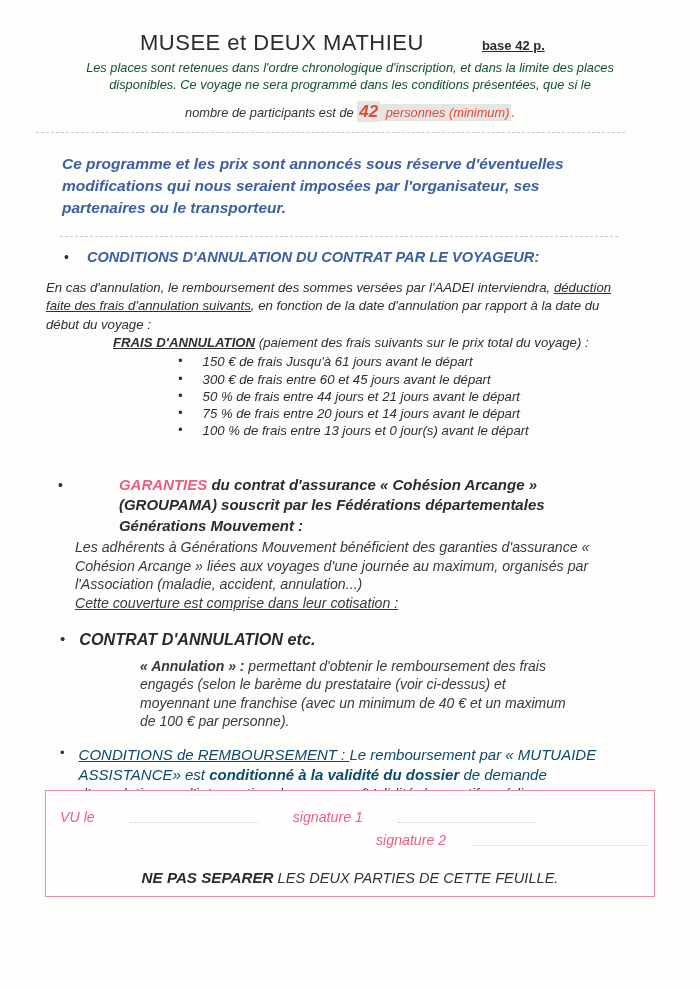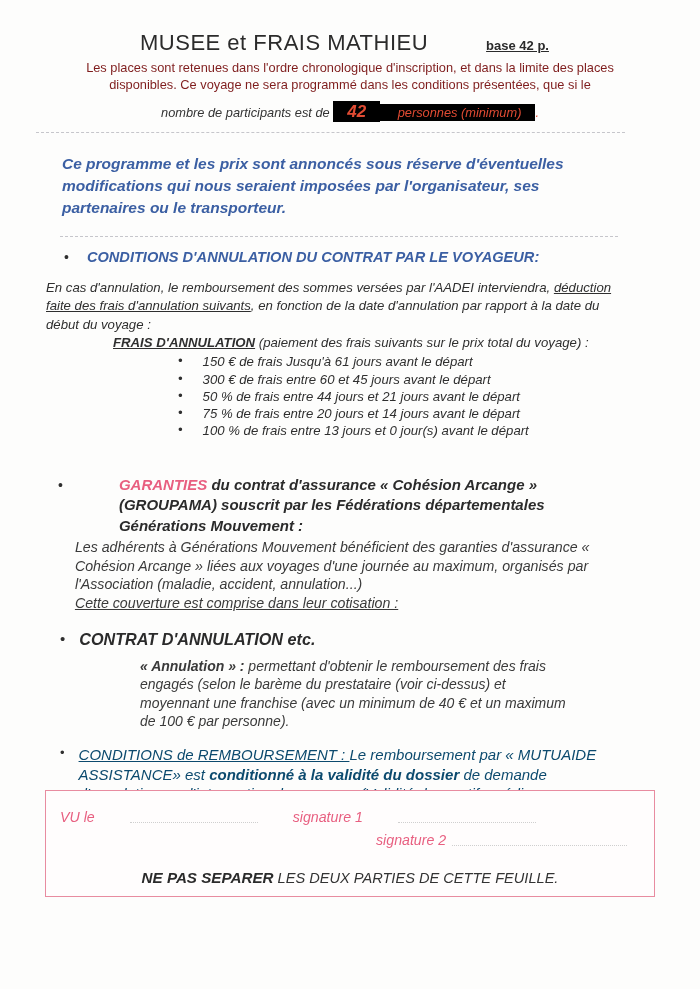--- a/index.html
+++ b/index.html
@@ -29,35 +29,36 @@
     margin-left: 58px;
     font-size: 13px;
     font-weight: bold;
     text-decoration: underline;
     color: #2b2b2b;
   }
   .intro {
     margin: 3px auto 8px auto;
     width: 580px;
     text-align: center;
+    font-style: italic;
     font-size: 12.8px;
     line-height: 1.35;
-    color: #7f1d1d;
+    color: #14532d;
   }
   .participants-line {
     margin-top: 4px;
     text-align: center;
     font-style: italic;
     font-size: 12.8px;
     color: #333;
   }
   .hl {
-    background: #000000;
+    background: #e5e5e5;
     color: #e14b33;
-    padding: 1px 14px;
+    padding: 1px 2px;
   }
   .hl-num {
     font-size: 17px;
     font-weight: bold;
     font-style: italic;
   }
   .red-dot { color: #e14b33; }
   
   .divider1 {
     border: none;
@@ -195,37 +196,38 @@
   .lead1 { width: 128px; }
   .lead2 { width: 138px; }
   .lead3 { width: 175px; }
   .sig-row2 {
     display: flex;
     align-items: baseline;
     margin: 7px 0 0 330px;
     font-style: italic;
     font-size: 14.2px;
     color: #e85f80;
+    justify-content: space-between;
   }
   .sig-warning {
     margin-top: 21px;
     text-align: center;
     font-style: italic;
     font-size: 14.6px;
     color: #333;
   }
   .sig-warning .b { font-size: 15.2px; color: #2b2b2b; }
 </style>
 </head>
 <body>
 
 <div class="page">
 
   <div class="title-row">
-    <span class="doc-title">MUSEE et FRAIS MATHIEU</span>
+    <span class="doc-title">MUSEE et DEUX MATHIEU</span>
     <span class="base-label">base 42 p.</span>
   </div>
 
   <p class="intro">Les places sont retenues dans l'ordre chronologique d'inscription, et dans la limite des places disponibles. Ce voyage ne sera programmé dans les conditions présentées, que si le</p>
 
   <div class="participants-line">
     <span>nombre de participants est de </span><span class="hl hl-num">42</span><span class="hl" style="font-style:italic;"> personnes (minimum)</span><span class="red-dot">.</span>
   </div>
 
   <hr class="divider1">

